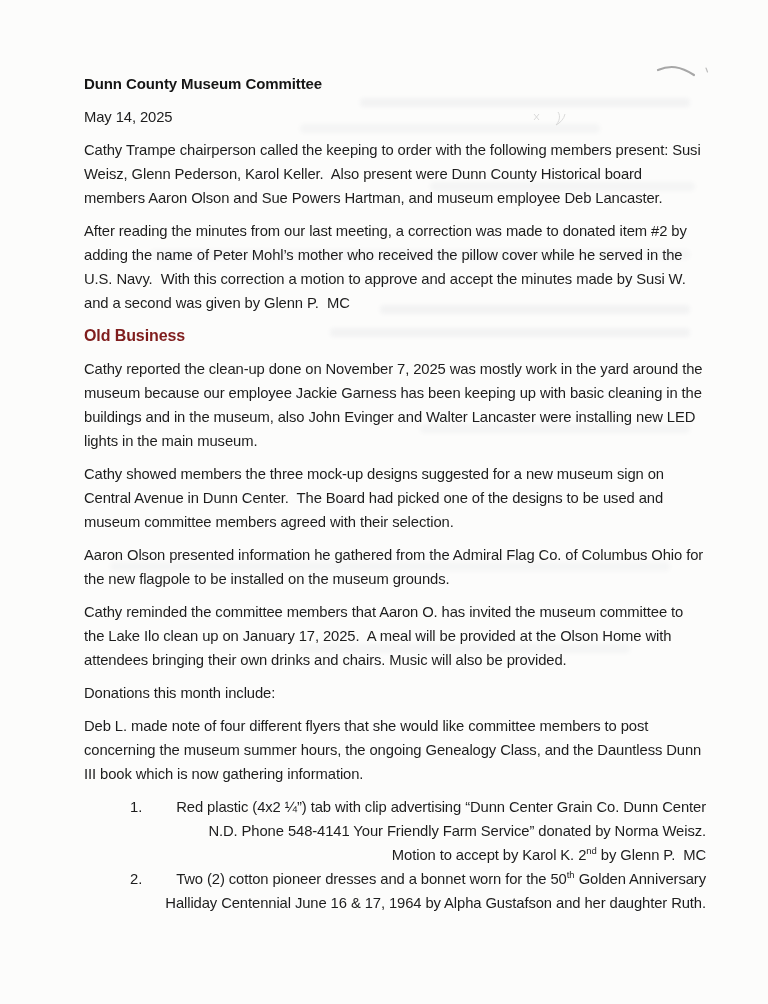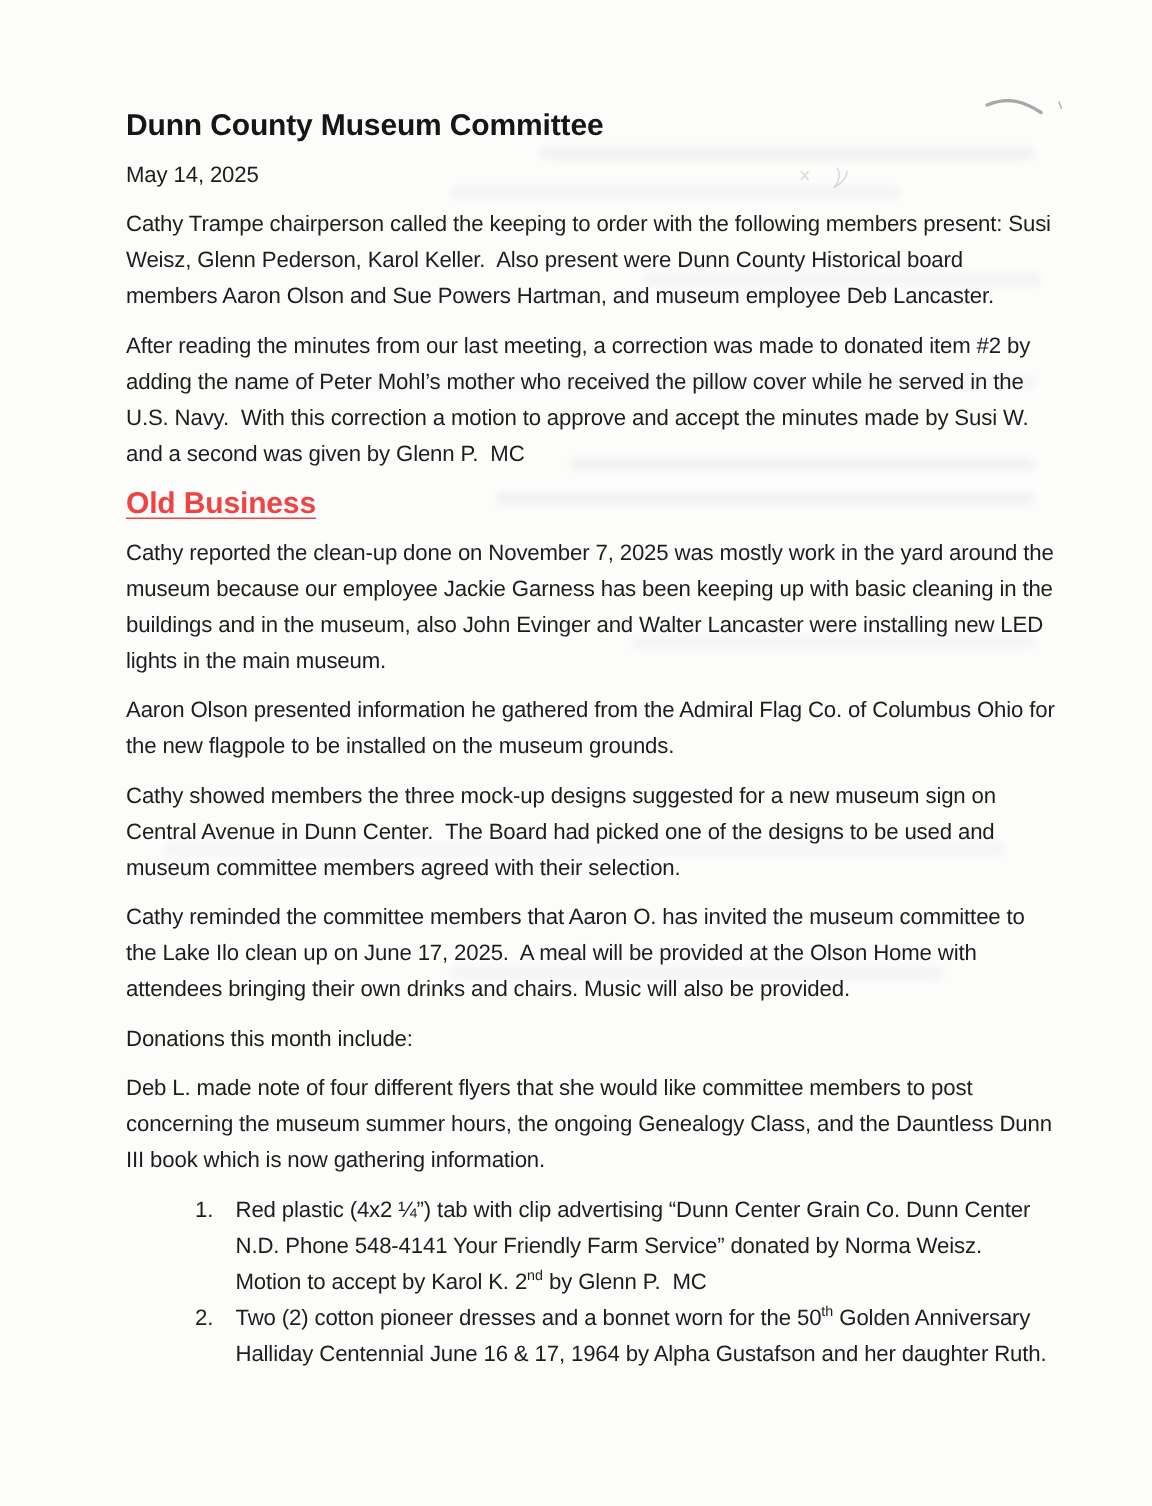--- a/index.html
+++ b/index.html
@@ -32,42 +32,41 @@
     position: absolute;
     left: 84px; top: 72px;
     width: 622px;
     color: #1d1d1d;
     font-size: 14.8px;
     line-height: 24px;
     letter-spacing: -0.1px;
   }
   .content p, .content h1, .content h2 { margin: 0 0 9px 0; white-space: pre-wrap; }
   h1.doc-title {
-    font-size: 20px;
+    font-size: 15px;
     font-weight: 700;
     color: #161616;
     line-height: 24px;
   }
   .date { line-height: 24px; }
   h2.section-heading {
-    font-size: 20px;
+    font-size: 16px;
     font-weight: 700;
-    color: #ef4444;
+    color: #7f1d1d;
     line-height: 24px;
-    text-decoration: underline;
     text-decoration-thickness: 1.4px;
     text-underline-offset: 3px;
     display: inline-block;
     margin-bottom: 9px;
   }
   .heading-row { margin: 0; }
   .donations { padding-left: 46px; }
   .donation { display: flex; margin: 0; }
   .donation .num { flex: none; width: 27px; white-space: pre; }
-  .donation .dtext { flex: 1; white-space: pre-wrap; }
+  .donation .dtext { flex: 1; white-space: pre-wrap; text-align: right; }
   sup.ord {
     font-size: 9.5px;
     line-height: 0;
     vertical-align: 6px;
     letter-spacing: 0;
   }
 </style>
 </head>
 <body>
 
@@ -104,25 +103,25 @@
     <p>Cathy Trampe chairperson called the keeping to order with the following members present: Susi Weisz, Glenn Pederson, Karol Keller.  Also present were Dunn County Historical board members Aaron Olson and Sue Powers Hartman, and museum employee Deb Lancaster.</p>
 
     <p>After reading the minutes from our last meeting, a correction was made to donated item #2 by adding the name of Peter Mohl’s mother who received the pillow cover while he served in the U.S. Navy.  With this correction a motion to approve and accept the minutes made by Susi W. and a second was given by Glenn P.  MC</p>
 
     <div class="heading-row">
       <h2 class="section-heading">Old Business</h2>
     </div>
 
     <p>Cathy reported the clean-up done on November 7, 2025 was mostly work in the yard around the museum because our employee Jackie Garness has been keeping up with basic cleaning in the buildings and in the museum, also John Evinger and Walter Lancaster were installing new LED lights in the main museum.</p>
 
+    <p>Cathy showed members the three mock-up designs suggested for a new museum sign on Central Avenue in Dunn Center.  The Board had picked one of the designs to be used and museum committee members agreed with their selection.</p>
+
     <p>Aaron Olson presented information he gathered from the Admiral Flag Co. of Columbus Ohio for the new flagpole to be installed on the museum grounds.</p>
 
-    <p>Cathy showed members the three mock-up designs suggested for a new museum sign on Central Avenue in Dunn Center.  The Board had picked one of the designs to be used and museum committee members agreed with their selection.</p>
-
-    <p>Cathy reminded the committee members that Aaron O. has invited the museum committee to the Lake Ilo clean up on June 17, 2025.  A meal will be provided at the Olson Home with attendees bringing their own drinks and chairs. Music will also be provided.</p>
+    <p>Cathy reminded the committee members that Aaron O. has invited the museum committee to the Lake Ilo clean up on January 17, 2025.  A meal will be provided at the Olson Home with attendees bringing their own drinks and chairs. Music will also be provided.</p>
 
 
     <p>Donations this month include:</p>
 
     <p>Deb L. made note of four different flyers that she would like committee members to post concerning the museum summer hours, the ongoing Genealogy Class, and the Dauntless Dunn III book which is now gathering information.</p>
 
     <div class="donations">
 
       <div class="donation">
         <span class="num">1.</span>

